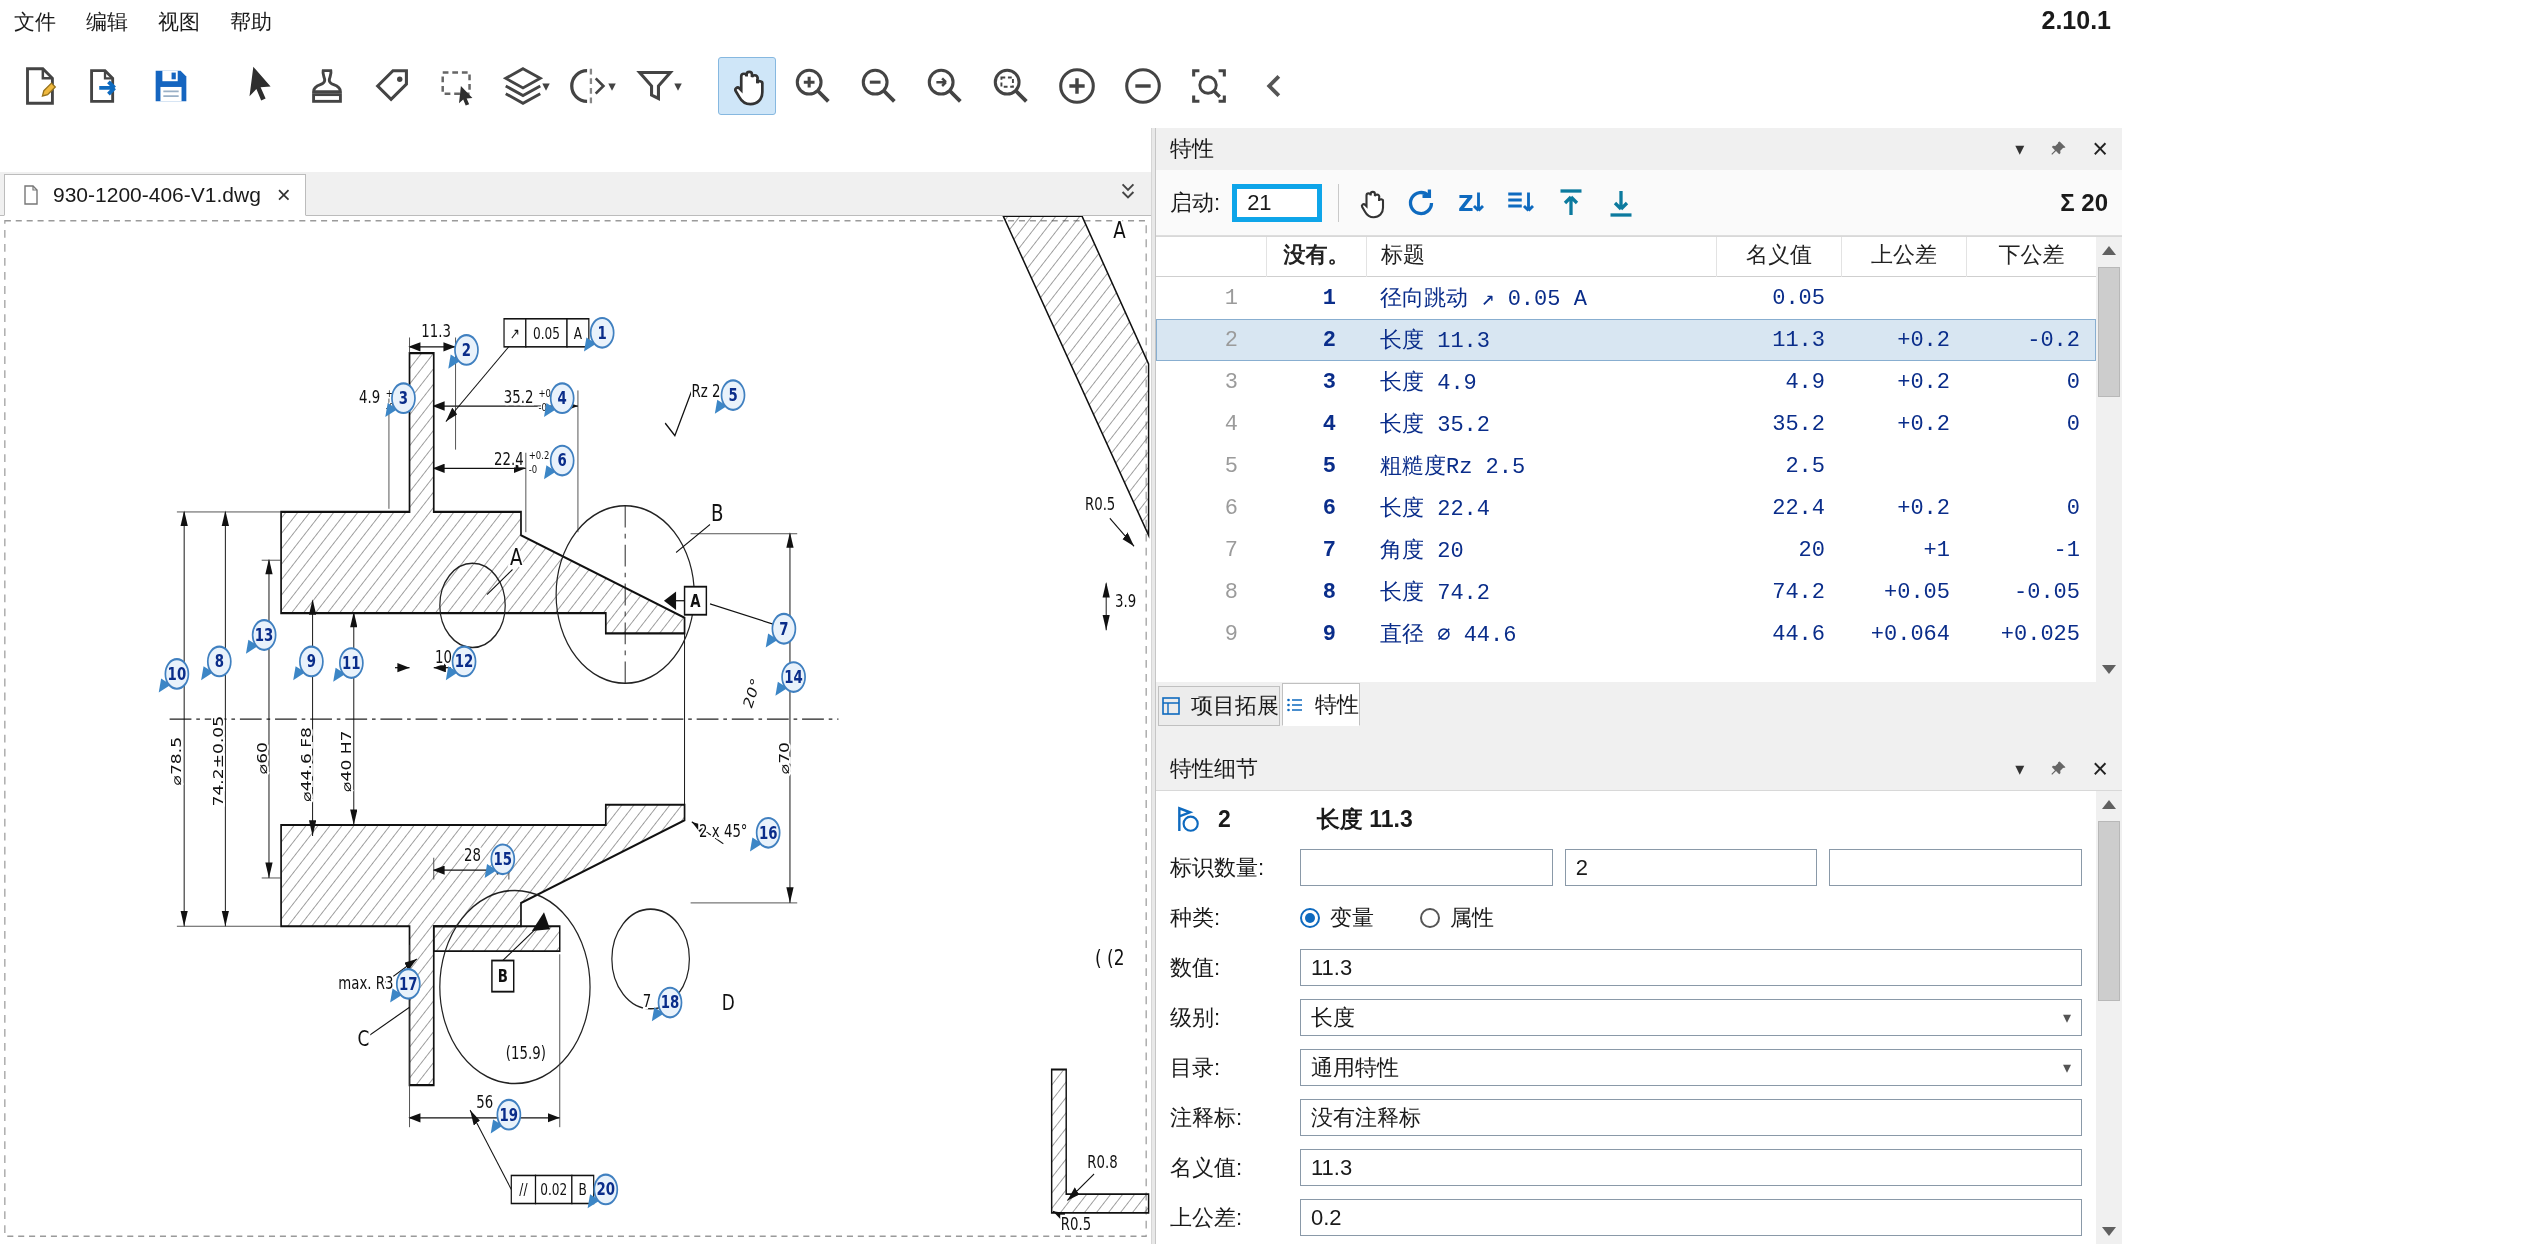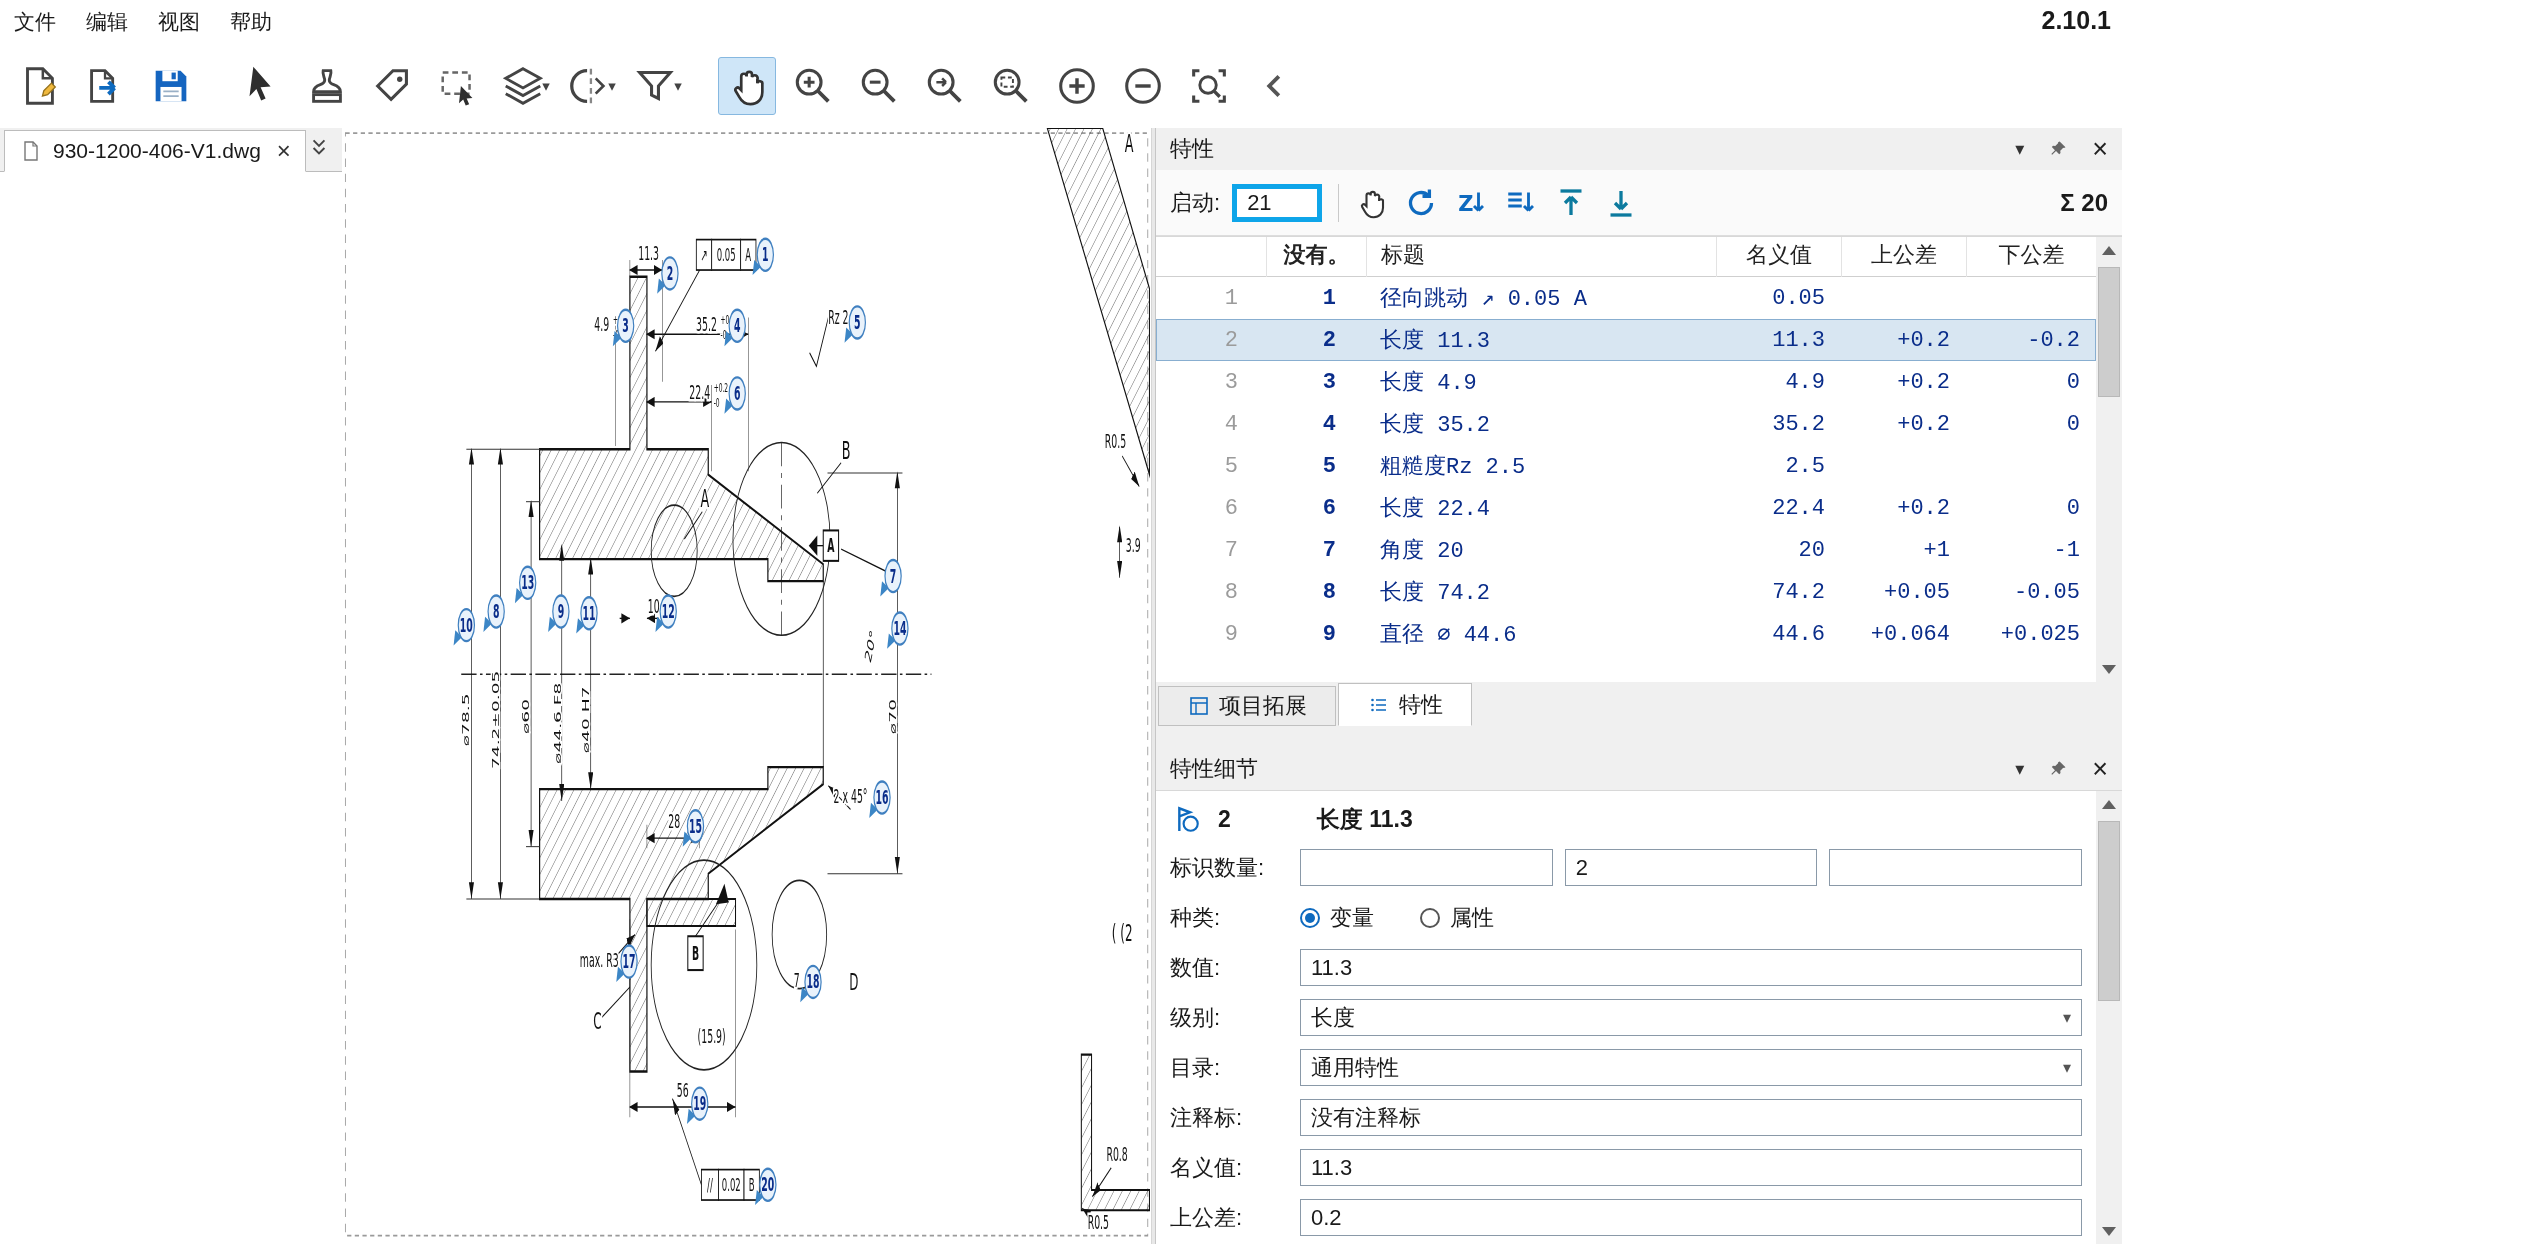--- a/index.html
+++ b/index.html
@@ -15,21 +15,21 @@
   
   .toolbar { height:84px; display:flex; align-items:center; gap:8px; padding:0 10px; background:#fff; }
   .tbtn { width:58px; height:58px; display:flex; align-items:center; justify-content:center; border-radius:3px; position:relative; }
   .tbtn svg { width:46px; height:46px; }
   .tbtn.active { background:#cfe6f8; border:1px solid #86b8e0; }
   .tbtn .caret { font-size:15px; color:#444; margin-left:-4px; }
   .tsep { width:16px; height:58px; }
 
   
   .main { display:flex; height:1116px; }
-  .left { width:1542px; display:flex; flex-direction:row; }
+  .left { width:1542px; display:flex; flex-direction:column;margin-top:44px; }
   .splitter { width:5px; background:#e8e8e8; border-left:1px solid #d6d6d6; }
   .right { width:999px; display:flex; flex-direction:column; background:#eab308; border-left:1px solid #c6c6c6; }
 
   
   .tabbar { height:44px; background:#f0f0f0; border-bottom:1px solid #bcbcbc; display:flex; align-items:flex-end; padding-left:4px; }
   .doctab { height:42px; margin-bottom:-1px; background:#fff; border:1px solid #bcbcbc; border-bottom:1px solid #fff; display:flex; align-items:center; gap:10px; padding:0 14px; font-size:21px; }
   .doctab svg { width:24px; height:24px; }
   .doctab .close { font-size:24px; color:#333; margin-left:6px; line-height:1; }
   .tabbar-right { margin-left:auto; margin-right:10px; align-self:center; }
   .tabbar-right svg { width:26px; height:26px; }
@@ -73,21 +73,21 @@
   
   .vscroll { position:absolute; top:0; right:0; bottom:0; width:26px; background:#f0f0f0; }
   .sb-btn { position:absolute; left:0; width:26px; height:26px; display:flex; align-items:center; justify-content:center; }
   .sb-up { top:0; } .sb-down { bottom:0; }
   .tri-up { width:0; height:0; border-left:7px solid transparent; border-right:7px solid transparent; border-bottom:9px solid #606060; }
   .tri-down { width:0; height:0; border-left:7px solid transparent; border-right:7px solid transparent; border-top:9px solid #606060; }
   .sb-thumb { position:absolute; left:2px; width:22px; background:#cdcdcd; border:1px solid #b8b8b8; }
 
   
   .ptabs { height:44px; display:flex; align-items:flex-end; background:#f0f0f0; padding-left:2px; }
-  .ptab { height:40px; display:flex; align-items:center; gap:8px; padding:0 28px; font-size:22px; background:#ececec; border:1px solid #c0c0c0; margin-right:2px; }
+  .ptab { height:40px; display:flex; align-items:center; gap:8px; padding:0 0; font-size:22px; background:#ececec; border:1px solid #c0c0c0; margin-right:2px; }
   .ptab svg { width:24px; height:24px; }
   .ptab.active { background:#fff; height:43px; border-bottom-color:#fff; }
 
   .panel-gap { height:22px; background:#f0f0f0; }
 
   
   .details { flex:1; background:#fff; border-top:1px solid #d8d8d8; position:relative; padding:12px 40px 0 14px; overflow:hidden; }
   .ditem { display:flex; align-items:center; gap:16px; font-size:23px; font-weight:bold; margin-bottom:14px; }
   .ditem svg { width:32px; height:32px; }
   .ditem .dtitle { margin-left:70px; }

